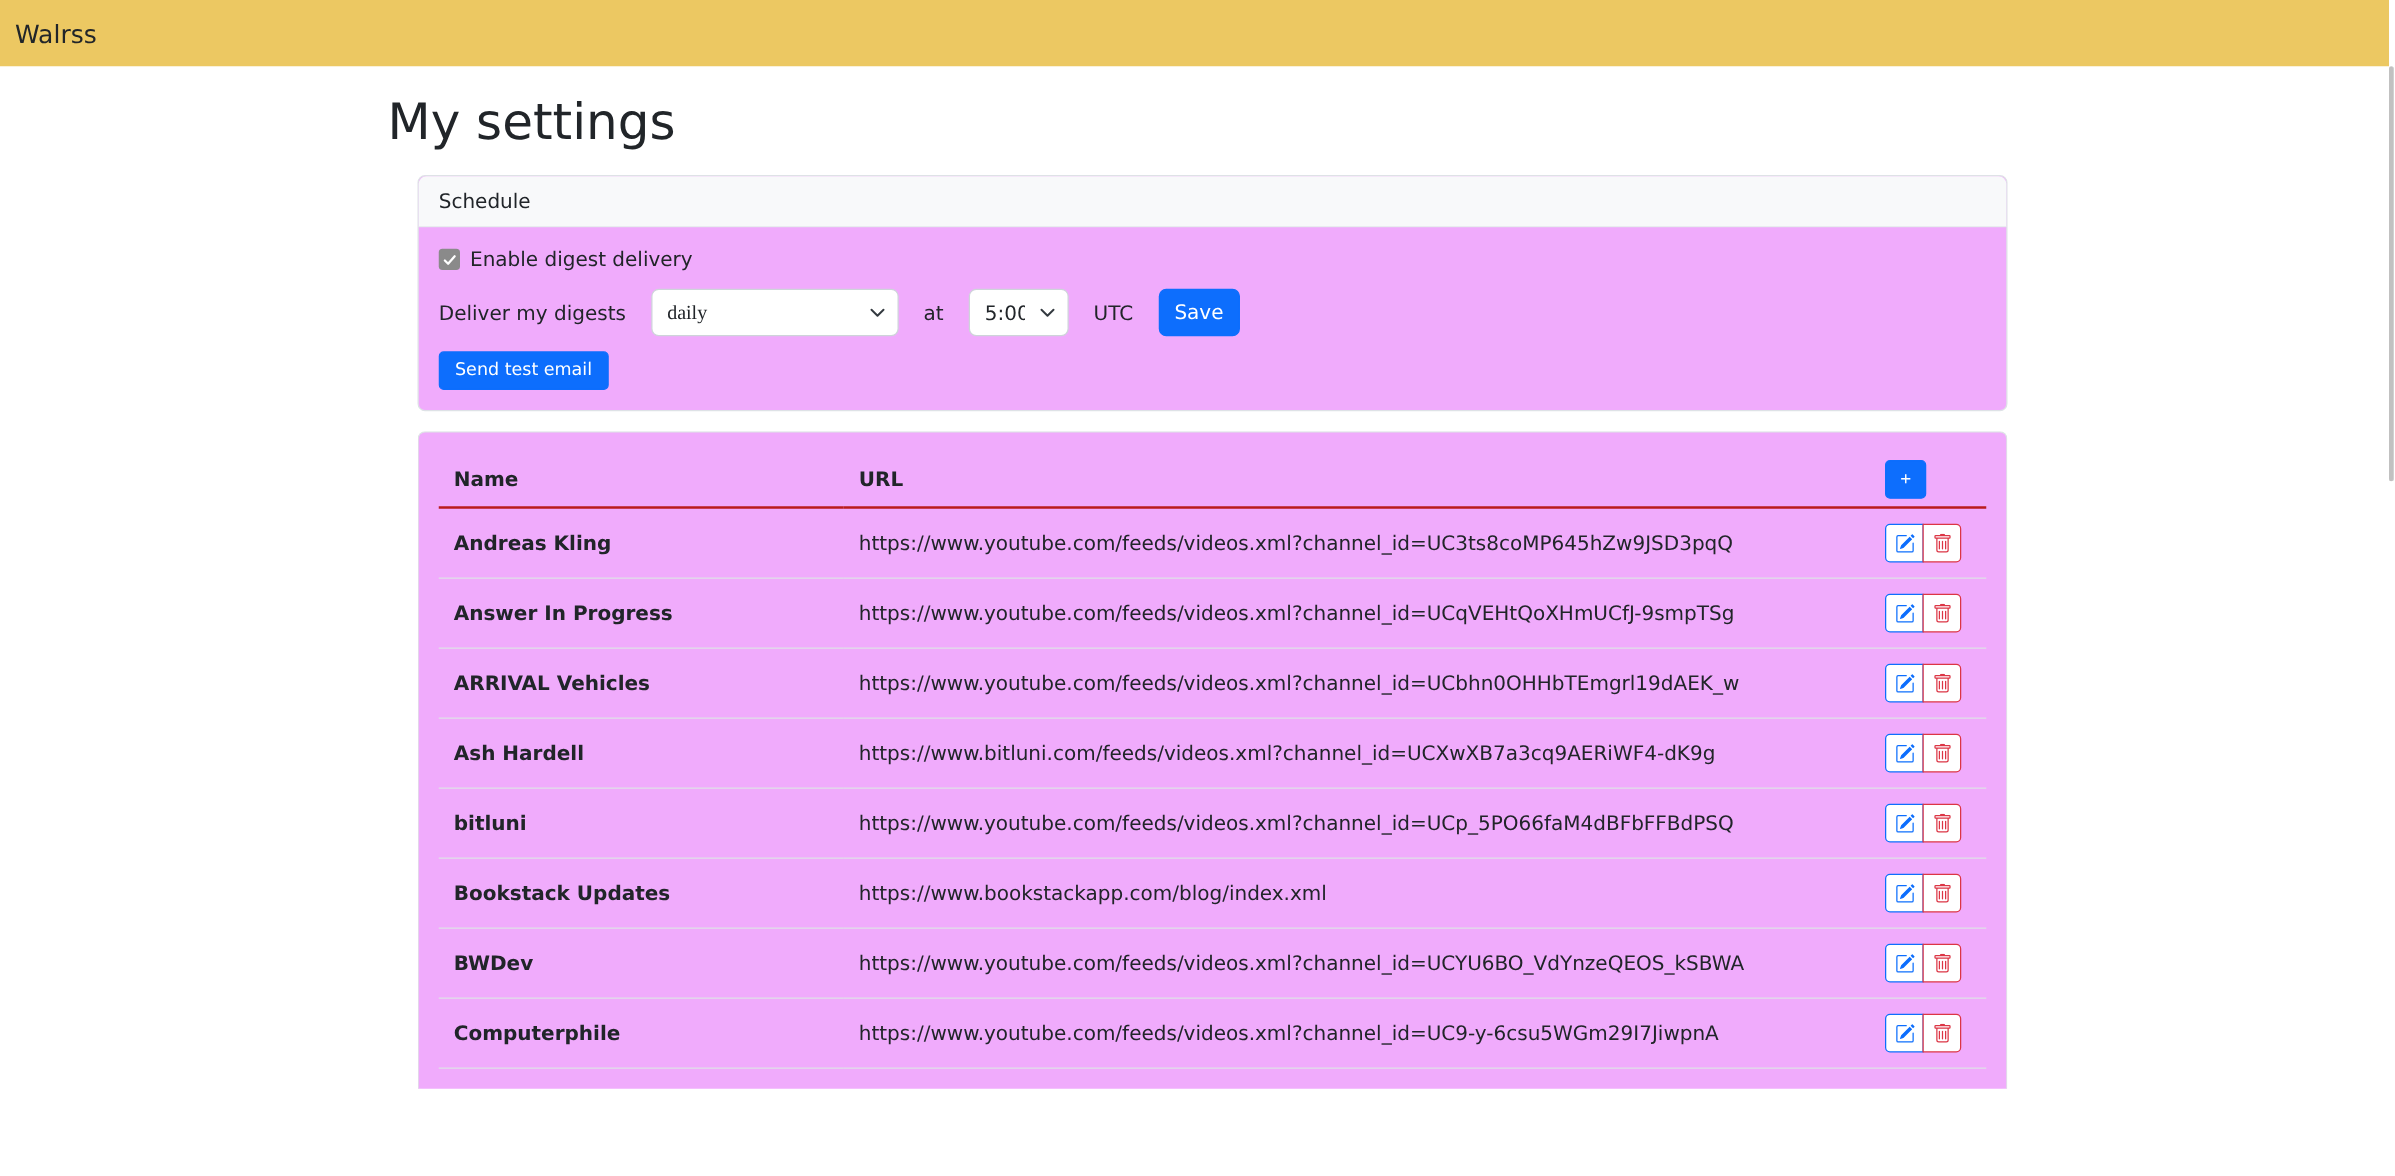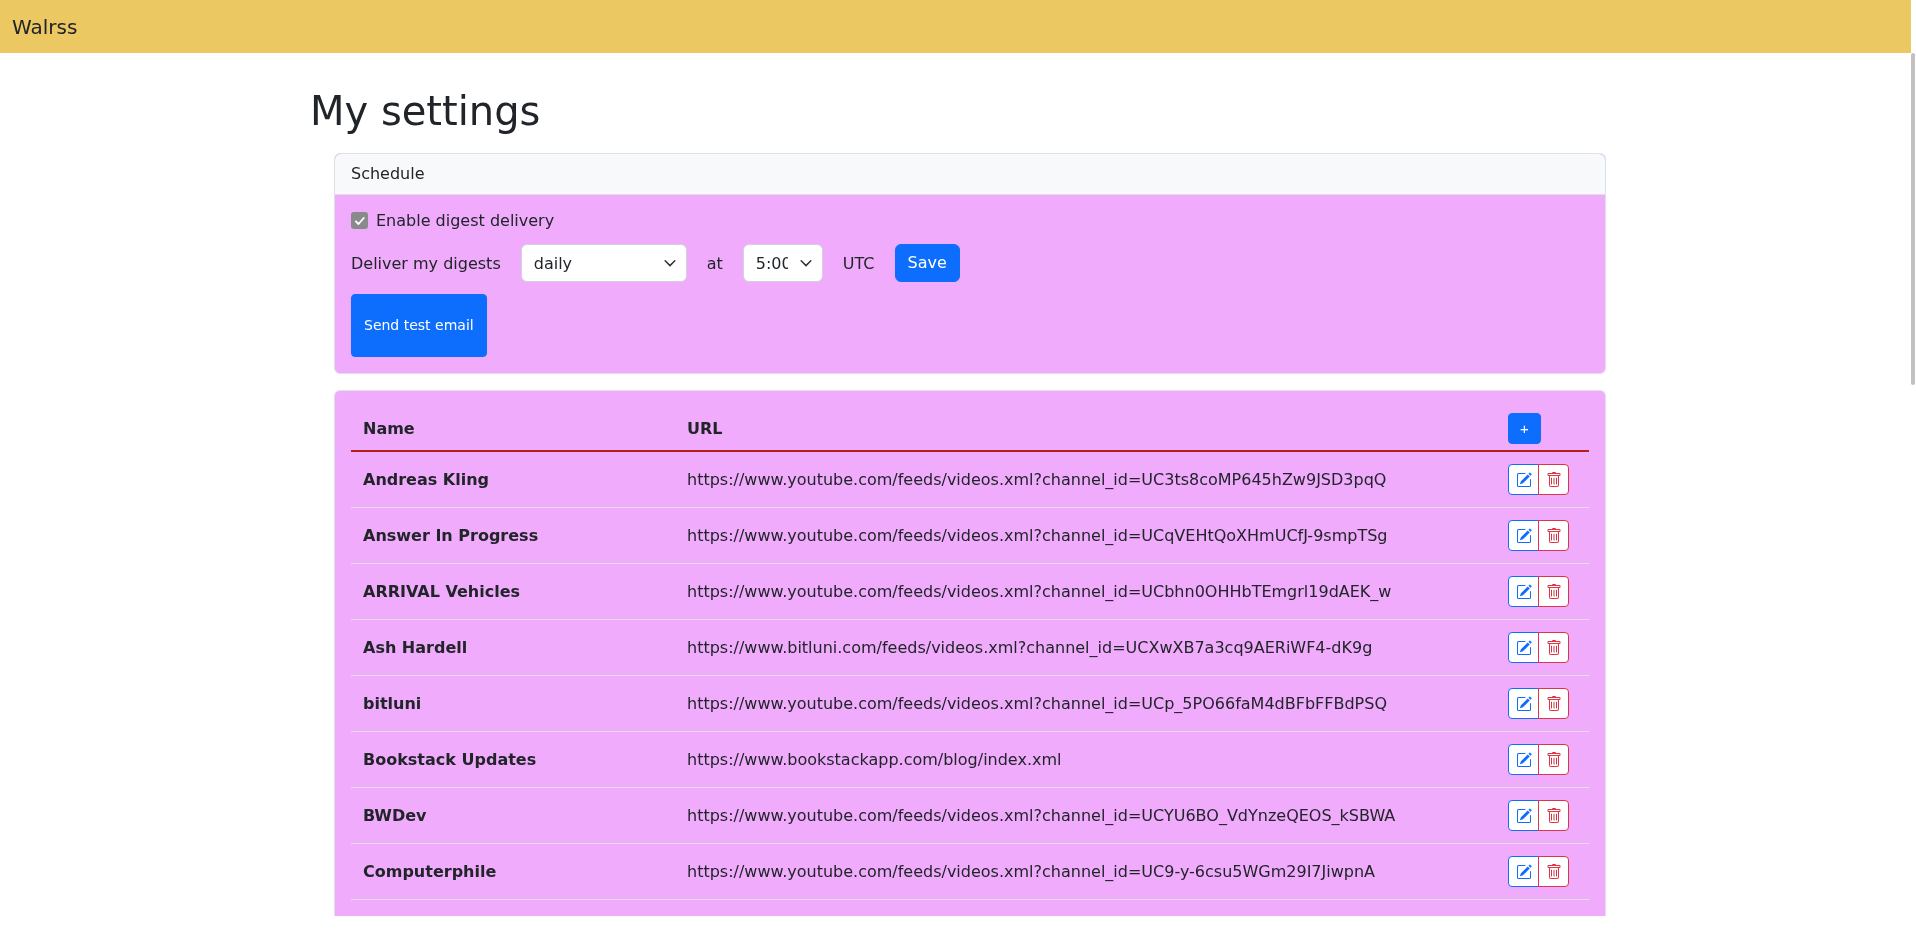--- a/index.html
+++ b/index.html
@@ -29,21 +29,21 @@
   
   .container {
     width: 1320px;
     margin: 0 auto;
     padding: 0 12px;
   }
   h1.page-title {
     font-size: 40px;
     font-weight: 500;
     line-height: 1.2;
-    margin: 34px 0 18px 0;
+    margin: 21px 0 18px 0;
   }
 
   
   .card {
     border: 1px solid #dee2e6;
     border-radius: 6px;
     background: #f0abfc;
     margin-bottom: 16px;
     margin-left: 24px;
   }
@@ -87,21 +87,21 @@
     height: 38px;
     border: 1px solid #ced4da;
     border-radius: 6px;
     background: #fff;
     font-family: inherit;
     font-size: 16px;
     color: #212529;
     padding: 0 34px 0 12px;
     cursor: pointer;
   }
-  select.freq { width: 166px; }
+  select.freq { width: 198px; font-family: Liberation Serif, serif; }
   select.time { width: 80px; }
   .select-chevron {
     position: absolute;
     right: 10px; top: 50%;
     transform: translateY(-50%);
     pointer-events: none;
     display: flex;
   }
   .btn {
     border: 1px solid transparent;
@@ -115,21 +115,21 @@
   .btn-primary {
     background: #0d6efd;
     border-color: #0d6efd;
     color: #fff;
     font-size: 16px;
     padding: 6px 12px;
     line-height: 24px;
   }
   .btn-sm {
     font-size: 14px;
-    padding: 20px 12px;
+    padding: 4px 12px;
     line-height: 21px;
     border-radius: 4px;
   }
 
   
   table.feeds-table {
     width: 100%;
     border-collapse: collapse;
   }
   .feeds-table th {

